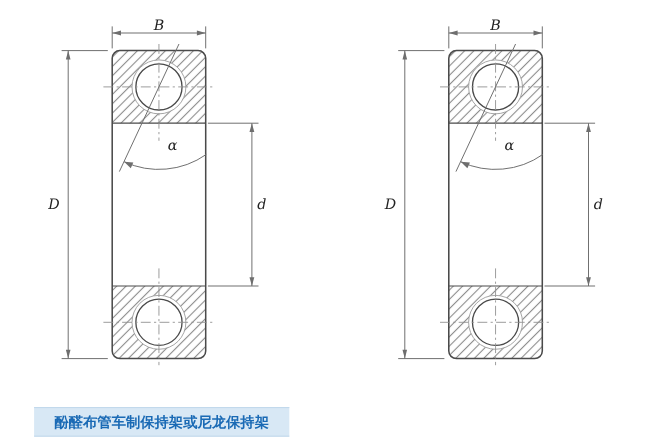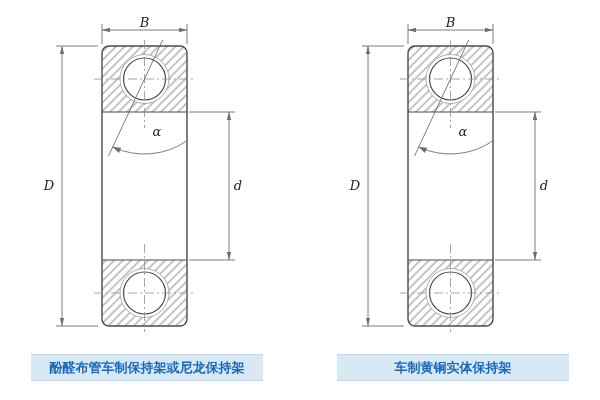--- a/index.html
+++ b/index.html
@@ -3,21 +3,21 @@
 <meta charset="utf-8">
 <style>
   html,body{margin:0;padding:0;}
   body{
     width:600px;height:400px;background:#ffffff;overflow:hidden;
     font-family:"Liberation Sans", sans-serif;
   }
   .stage{display:flex;justify-content:center;gap:56px;padding-top:16px;}
   .figure{width:250px;display:flex;flex-direction:column;align-items:center;}
   .caption{
-    width:232px;height:25px;line-height:25px;margin-top:8px;
+    width:232px;height:25px;line-height:25px;margin-top:24px;
     text-align:center;background:#d8e8f5;color:#1a6ab5;
     font-size:13px;font-weight:bold;
     border-top:1px solid #c2d9ec;border-bottom:1px solid #c2d9ec;
   }
   text.dim{
     font-family:"DejaVu Serif", serif;font-style:italic;font-size:13px;
     fill:#222222;text-anchor:middle;
   }
 </style>
 </head>
@@ -157,16 +157,15 @@
       <g stroke="#6e6e6e" stroke-width="0.9">
         <line x1="157" y1="96" x2="203" y2="96"></line>
         <line x1="157" y1="244" x2="203" y2="244"></line>
         <line x1="197" y1="96" x2="197" y2="244"></line>
         <polygon points="197,96 194.8,104 199.2,104" fill="#6e6e6e" stroke="none"></polygon>
         <polygon points="197,244 194.8,236 199.2,236" fill="#6e6e6e" stroke="none"></polygon>
         <text class="dim" x="206" y="174" stroke="none">d</text>
       </g>
     </svg>
 
-    <div class="caption">车制黄铜实体保持架</div>
   </div>
 
 </div>
 
 </body></html>

